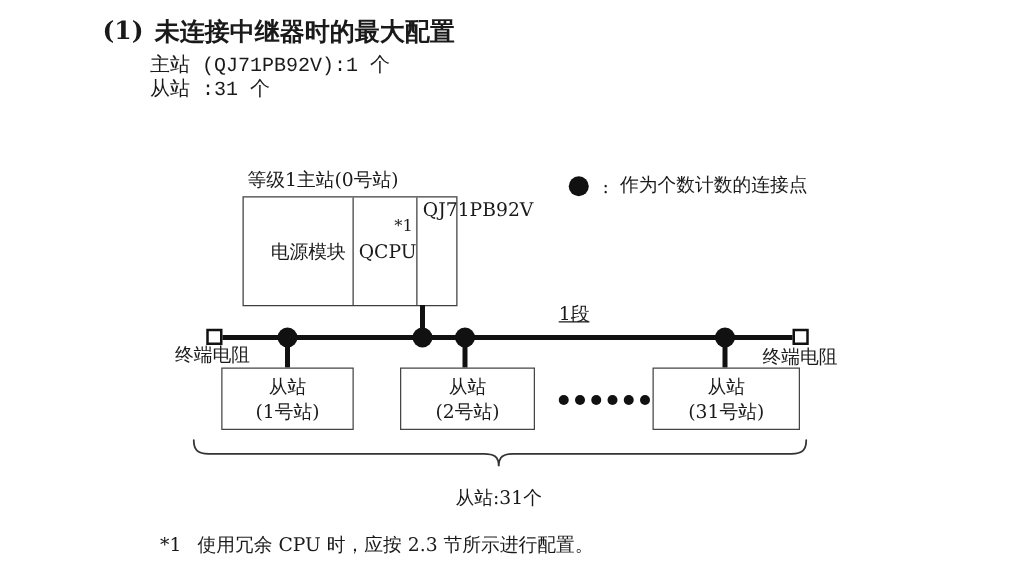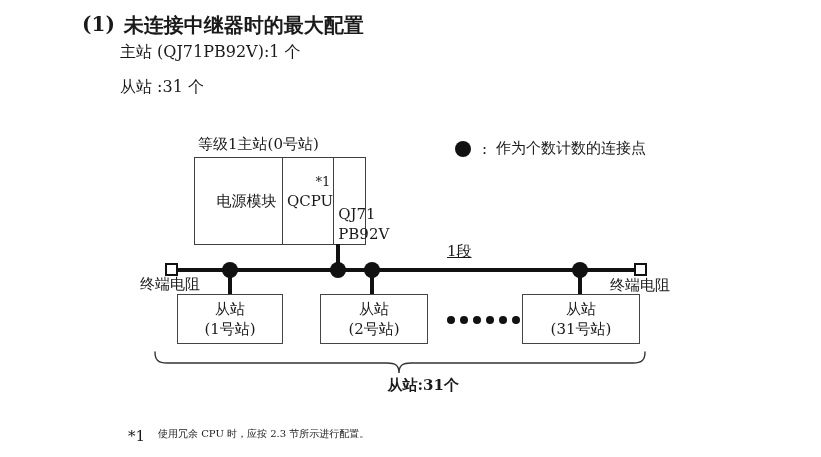--- a/index.html
+++ b/index.html
@@ -13,23 +13,23 @@
     color: #1a1a1a;
     overflow: hidden;
   }
   .abs { position: absolute; }
 
   .heading {
     left: 82px; top: 12px;
     font-size: 20px; font-weight: bold;
     display: flex; gap: 9px; white-space: nowrap;
   }
-  .subline { left: 120px; font-size: 16px; white-space: nowrap; }
+  .subline { left: 120px; font-size: 16px; white-space: nowrap; font-family: Liberation Mono, monospace; }
   .subline.l1 { top: 42px; }
-  .subline.l2 { top: 77px; }
+  .subline.l2 { top: 61px; }
 
   .master-label { left: 198px; top: 135px; font-size: 15px; white-space: nowrap; }
 
   .master-box {
     left: 194px; top: 157px; width: 172px; height: 88px;
     border: 1.4px solid #3f3f3f;
     display: flex;
     background: #ffffff;
   }
   .mcell { height: 100%; font-size: 15px; }
@@ -41,21 +41,21 @@
     flex: 0 0 49px;
     border-left: 1.4px solid #3f3f3f;
     border-right: 1.4px solid #3f3f3f;
     position: relative;
     display: flex; align-items: center; justify-content: flex-start;
     padding-left: 4px;
   }
   .cpu-note { position: absolute; top: 16px; right: 3px; font-size: 13px; }
   .mcell.net {
     flex: 1 1 auto;
-    display: flex; flex-direction: column; justify-content: flex-end;
+    display: flex; flex-direction: row; justify-content: flex-end;
     padding-left: 4px; line-height: 20px;
   }
 
   .legend { left: 455px; top: 139px; display: flex; align-items: center; }
   .legend-dot { width: 16px; height: 16px; border-radius: 50%; background: #111111; }
   .legend-sep { font-size: 15px; margin: 0 9px 0 11px; }
   .legend-text { font-size: 15px; white-space: nowrap; }
 
   .bus-line { left: 172px; top: 268px; width: 468px; height: 4px; background: #111111; }
   .seg-label { left: 447px; top: 242px; font-size: 15px; white-space: nowrap; text-decoration: underline; }
@@ -91,26 +91,26 @@
   }
   .slave-box.s1 { left: 177px; width: 106px; }
   .slave-box.s2 { left: 320px; width: 108px; }
   .slave-box.s31 { left: 522px; width: 118px; }
 
   .ellipsis { left: 447px; top: 316px; display: flex; gap: 5px; align-items: center; }
   .ellipsis span { width: 8px; height: 8px; border-radius: 50%; background: #111111; }
 
   .brace-svg { left: 150px; top: 348px; }
 
-  .brace-label { left: 339px; top: 376px; width: 120px; text-align: right; font-size: 15px; font-weight: bold; }
+  .brace-label { left: 339px; top: 389px; width: 120px; text-align: center; font-size: 15px; }
 
   .caption { left: 292px; top: 399px; font-size: 16px; font-weight: bold; white-space: nowrap; }
 
   .footnote-marker { left: 128px; top: 427px; font-size: 15px; }
-  .footnote-text { left: 158px; top: 427px; font-size: 10px; white-space: nowrap; }
+  .footnote-text { left: 158px; top: 427px; font-size: 15px; white-space: nowrap; }
 </style>
 </head>
 <body>
 
 <div class="page">
 
   <div class="abs heading">
     <span>(1)</span>
     <span>未连接中继器时的最大配置</span>
   </div>

